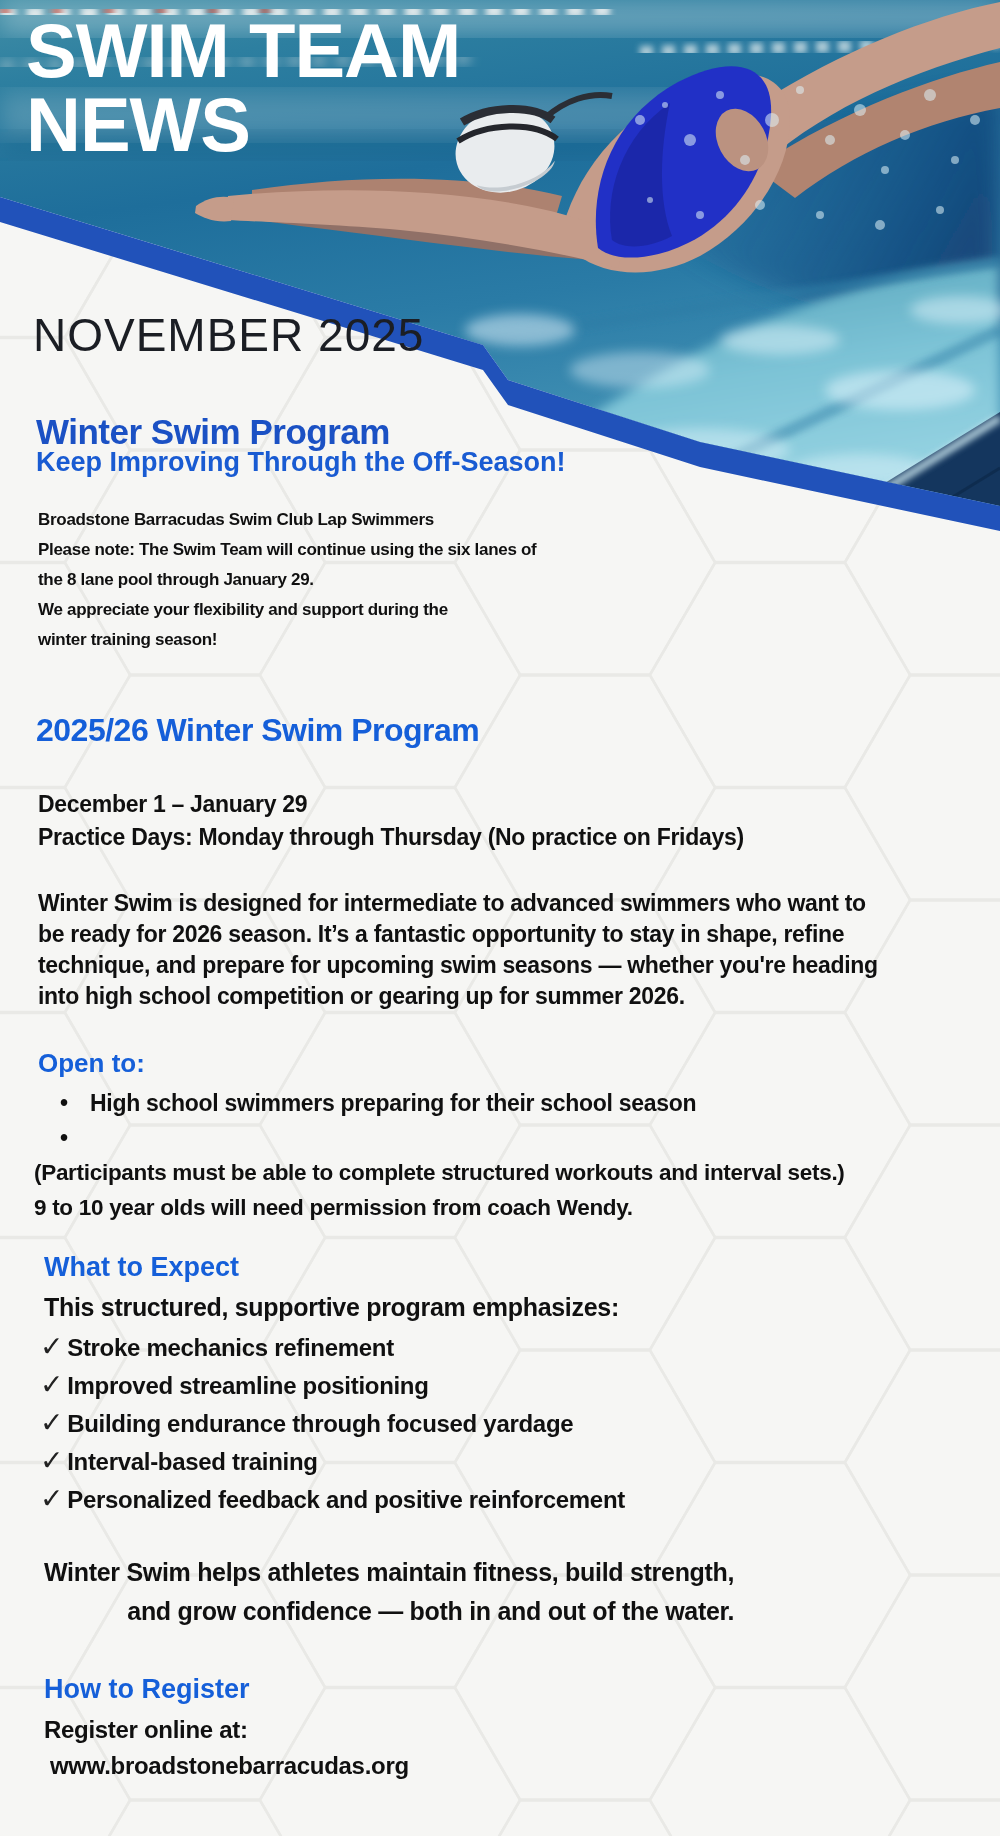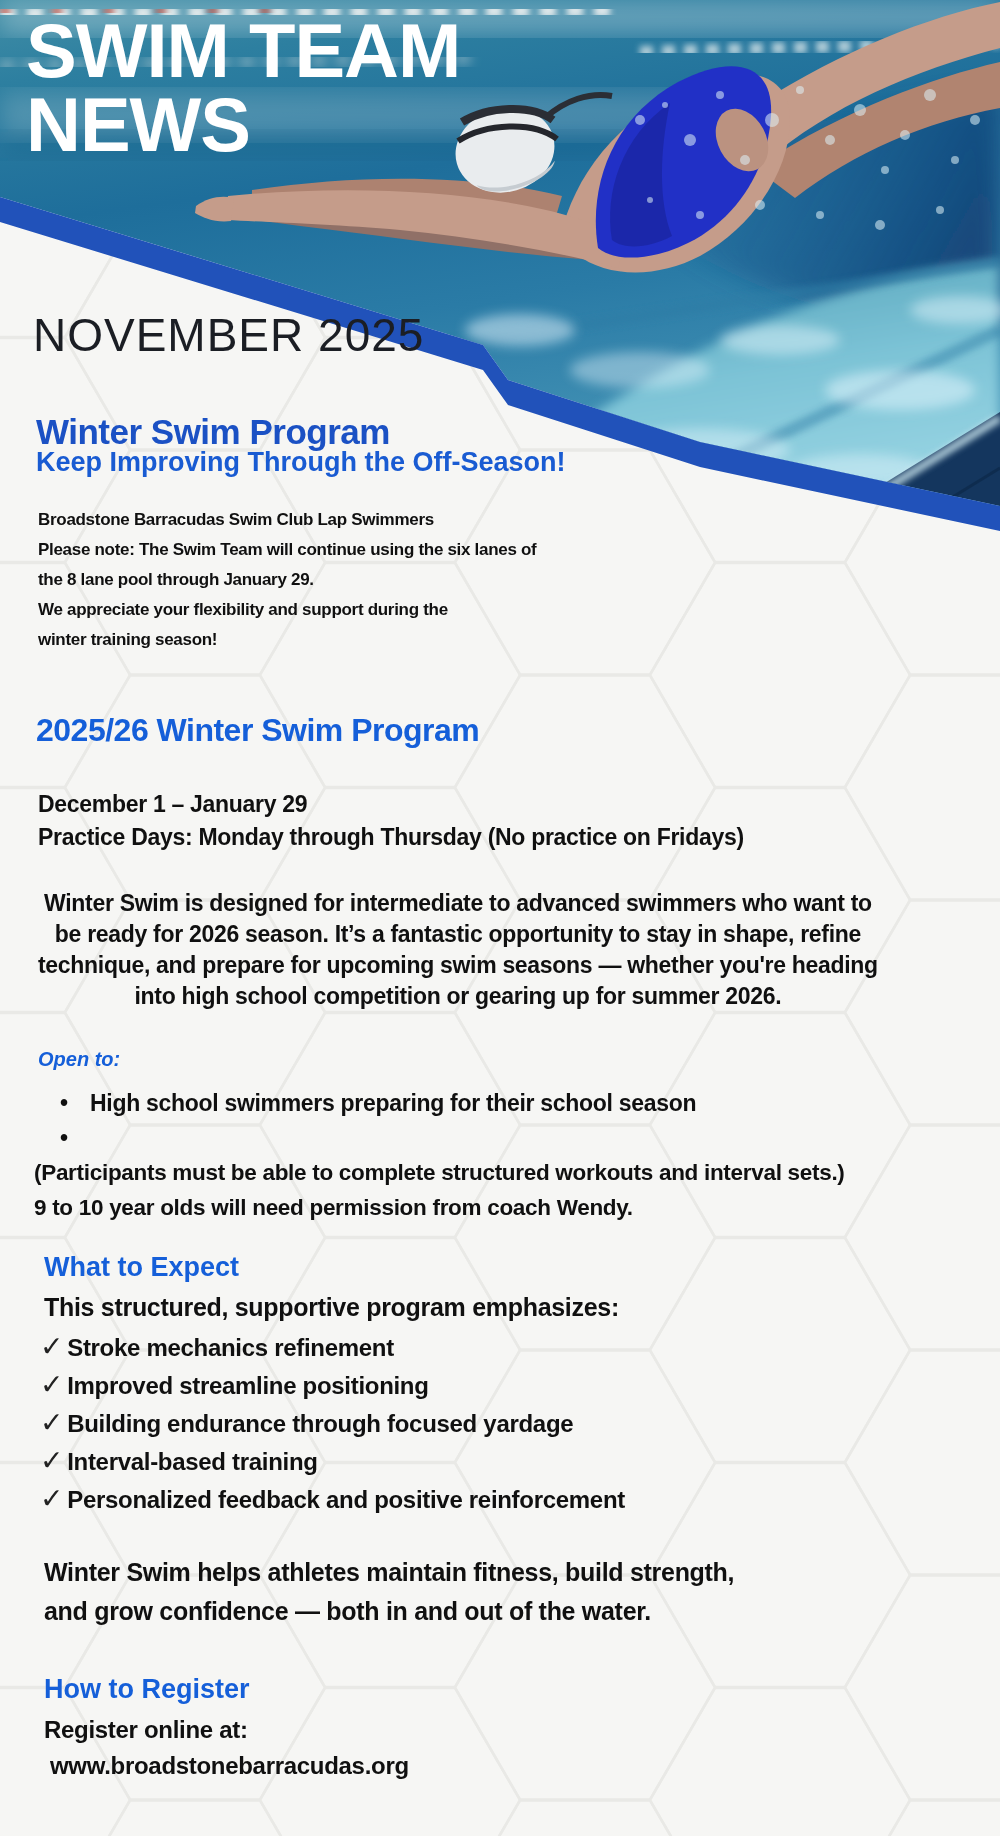--- a/index.html
+++ b/index.html
@@ -27,32 +27,32 @@
   .tx{position:absolute;z-index:3;}
   .ml{white-space:pre-line;}
   .issue{left:33px;top:308px;font-size:46px;font-weight:400;color:#1b1e24;letter-spacing:1px;}
   .h1{left:36px;top:390px;font-size:35px;font-weight:700;color:#1b51c4;letter-spacing:-0.5px;margin-top:22px;}
   .h2{left:36px;top:447px;font-size:27px;font-weight:700;color:#195bd2;}
   .body-b{font-weight:700;color:#101010;letter-spacing:-0.3px;}
   .intro{left:38px;top:505px;font-size:17px;line-height:30px;}
   .sec-h{font-weight:700;color:#155fd9;text-align:right;}
   .program-h{left:36px;top:712px;font-size:32px;letter-spacing:-0.5px;}
   .dates{left:38px;top:788px;font-size:23px;line-height:33px;}
-  .desc{left:38px;top:888px;font-size:23px;line-height:31px;text-align:center;}
-  .open-h{left:38px;top:1048px;font-size:20px;font-style:italic;}
+  .desc{left:38px;top:888px;font-size:23px;line-height:31px;}
+  .open-h{left:38px;top:1048px;font-size:26px;}
   .bullets{left:60px;top:1090px;font-size:23px;}
   .b-row{display:flex;height:35px;align-items:baseline;}
   .b-glyph{width:30px;font-weight:700;color:#101010;font-size:23px;}
   .note{left:34px;top:1155px;font-size:22.5px;line-height:35px;}
   .expect-h{left:44px;top:1252px;font-size:27px;}
   .lead{left:44px;top:1293px;font-size:25px;}
   .checks{left:40px;top:1330px;font-size:24px;}
   .c-row{display:flex;height:38px;align-items:baseline;}
   .c-glyph{font-weight:400;color:#222222;font-size:28px;margin-right:4px;font-family:"DejaVu Sans",sans-serif;}
-  .closing{left:44px;top:1553px;font-size:25px;line-height:39px;}
+  .closing{left:44px;top:1553px;font-size:25px;line-height:39px;text-align:right;}
   .reg-h{left:44px;top:1674px;font-size:27px;}
   .reg{left:44px;top:1712px;font-size:24px;line-height:36px;}
 </style>
 </head>
 <body>
 
 <div class="page">
 
   <svg class="hex-bg" width="1000" height="1836" aria-hidden="true">
     <defs>

